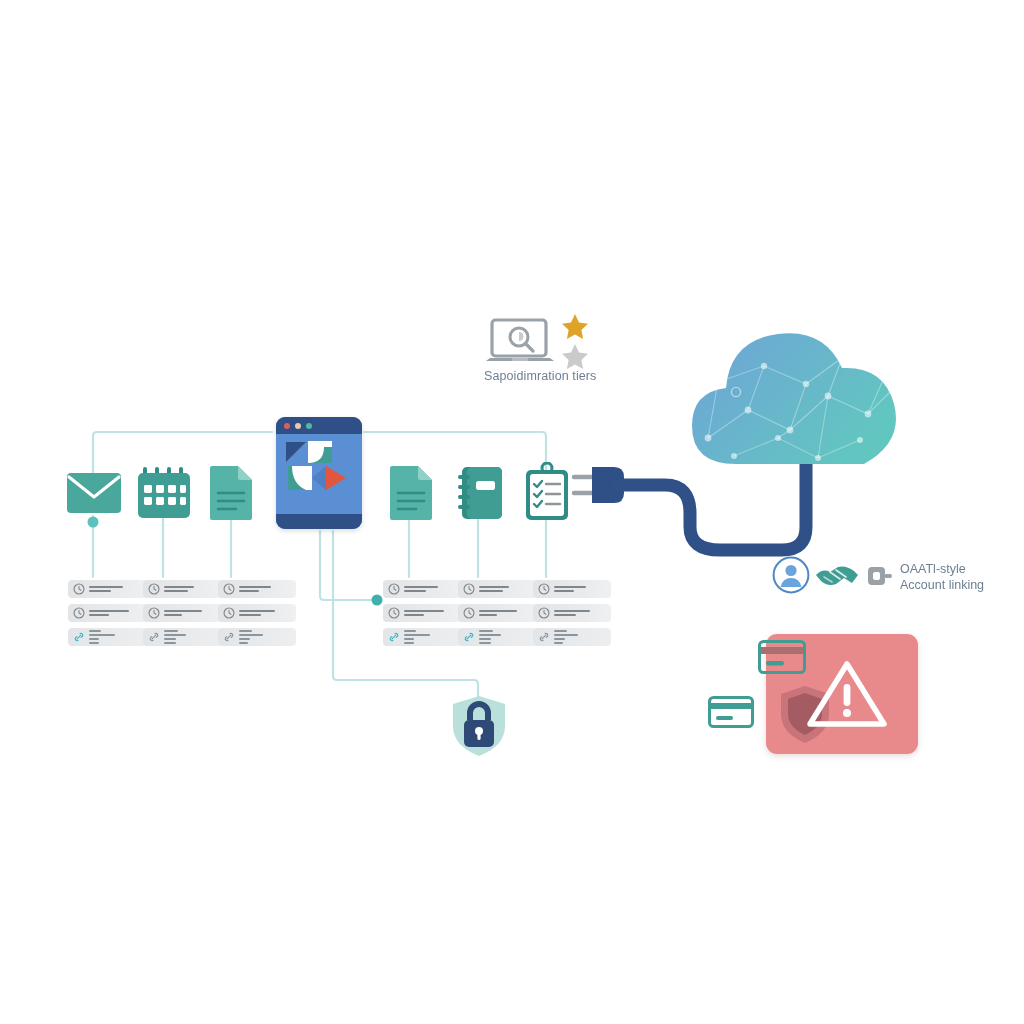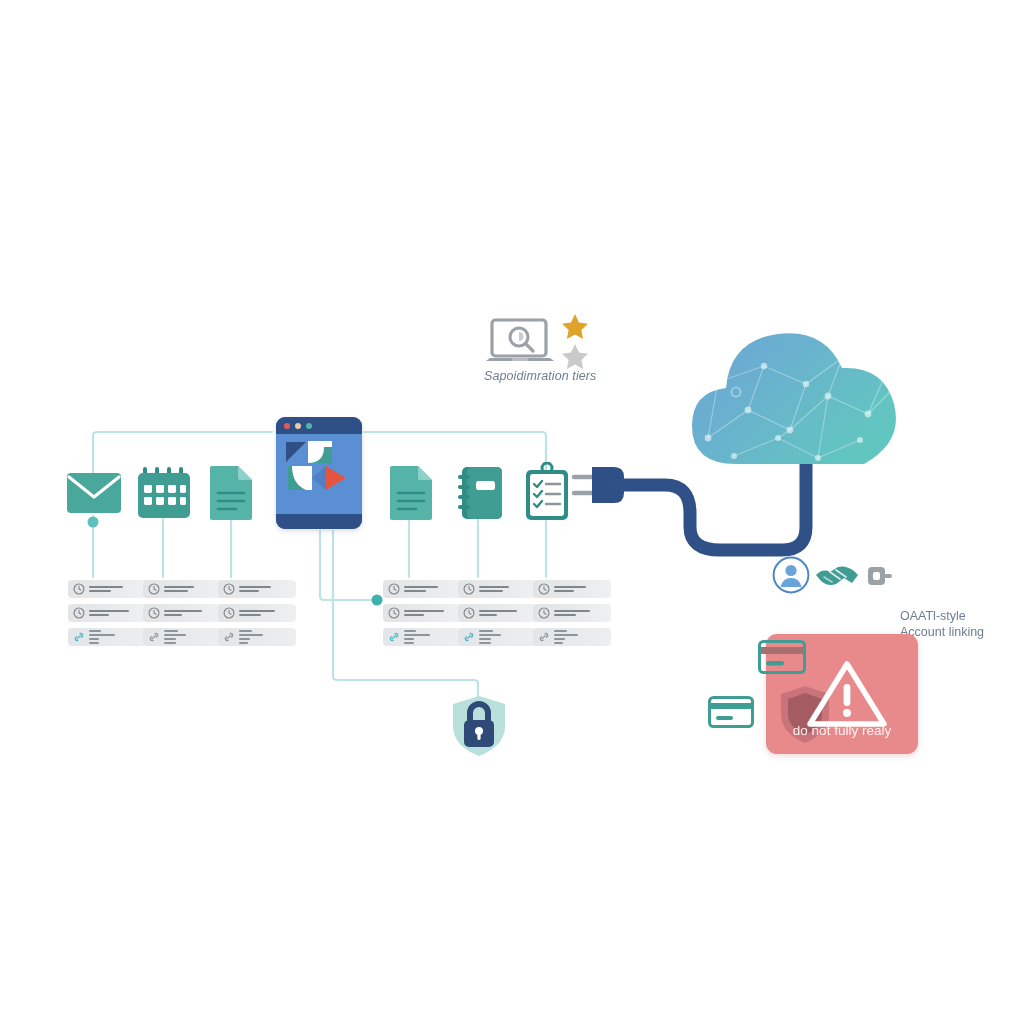--- a/index.html
+++ b/index.html
@@ -62,22 +62,22 @@
     position:absolute;left:766px;top:634px;width:152px;height:120px;
     display:flex;align-items:flex-end;justify-content:center;
     padding-bottom:16px;box-sizing:border-box;
     color:#fdf3f3;font-size:13.5px;
   }
 
   
   .cap{
     position:absolute;color:#6d7f93;font-size:12.5px;line-height:1.25;
   }
-  #capTiers{left:484px;top:369px;width:140px;text-align:left;letter-spacing:.1px;font-style:italic;}
-  #capOauth{left:900px;top:562px;width:120px;margin-top:47px;}
+  #capTiers{left:484px;top:369px;width:140px;text-align:left;letter-spacing:.1px;}
+  #capOauth{left:900px;top:562px;width:120px;}
 
   .nosel{user-select:none;}
 </style>
 </head>
 <body>
 
 <div id="stage">
 
   <svg id="wires" viewBox="0 0 1024 1024">
     <g fill="none" stroke="#bfe2e3" stroke-width="2.2" stroke-linecap="round" stroke-linejoin="round">
@@ -523,15 +523,14 @@
   </svg>
   <svg class="abs" style="left:778px;top:684px;" width="54" height="62" viewBox="0 0 54 62">
     <path d="M27 2 L51 10 L51 30 Q51 49 27 59 Q3 49 3 30 L3 10 Z" fill="#c9747a"></path>
     <path d="M27 9 L44 15 L44 30 Q44 43 27 51 Q10 43 10 30 L10 15 Z" fill="#a45c62"></path>
   </svg>
   <svg class="abs" style="left:806px;top:658px;" width="82" height="72" viewBox="0 0 82 72">
     <path d="M41 6 L78 66 L4 66 Z" fill="none" stroke="#ffffff" stroke-width="5.5" stroke-linejoin="round"></path>
     <rect x="37.6" y="26" width="6.8" height="22" rx="3.4" fill="#ffffff"></rect>
     <circle cx="41" cy="55" r="4" fill="#ffffff"></circle>
   </svg>
-  <div id="warnText" class="nosel">do not fully realy</div>
 
 </div>
 
 </body></html>

